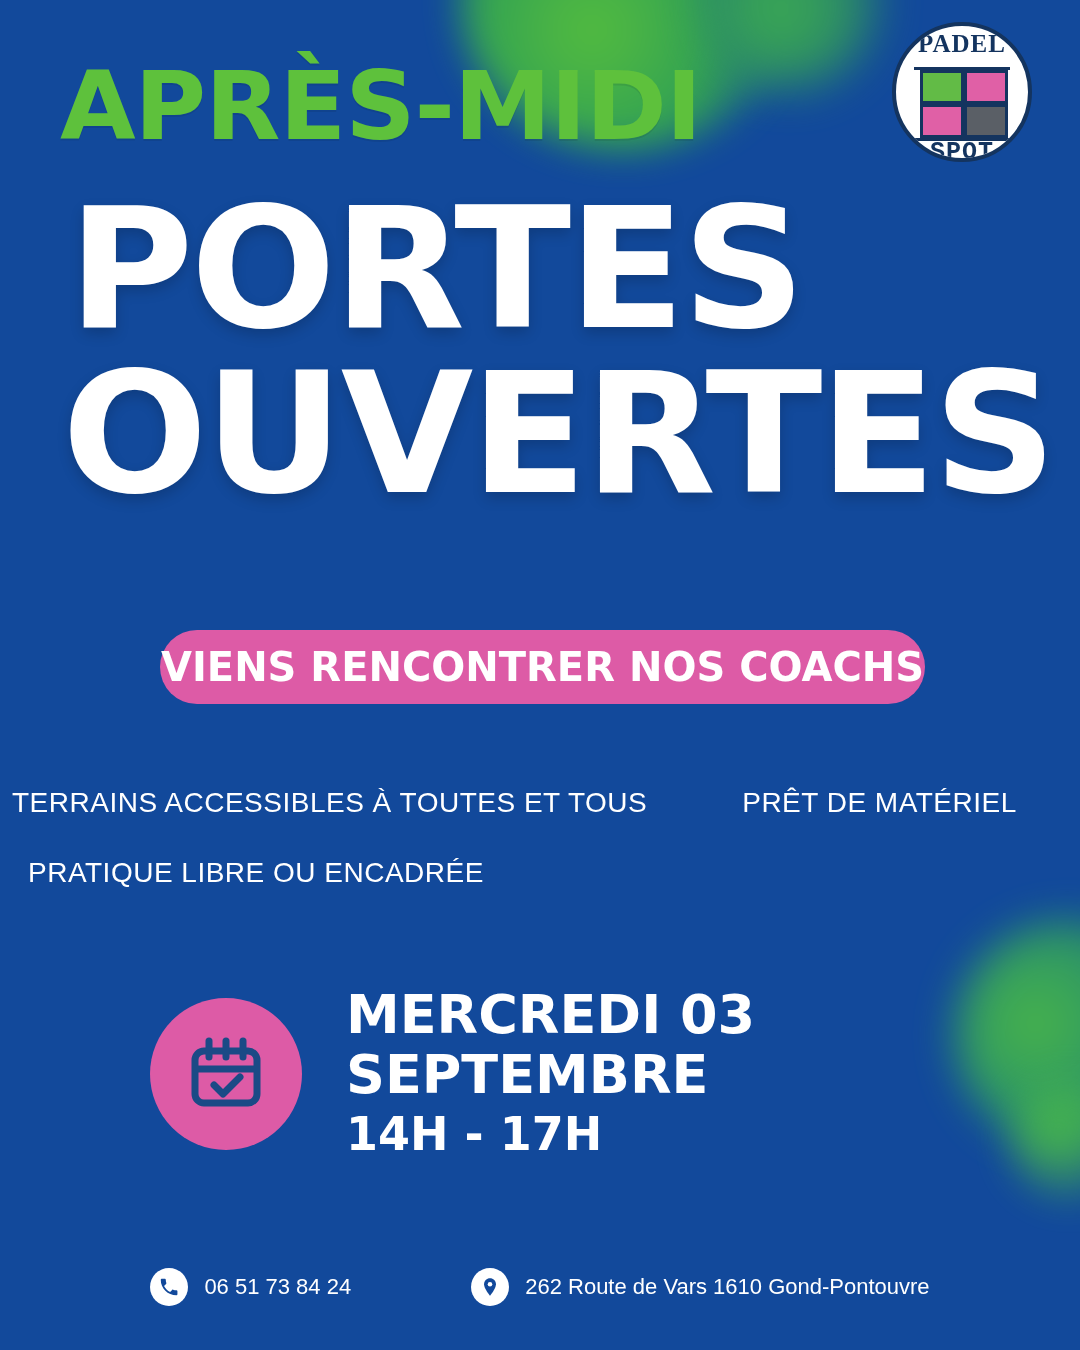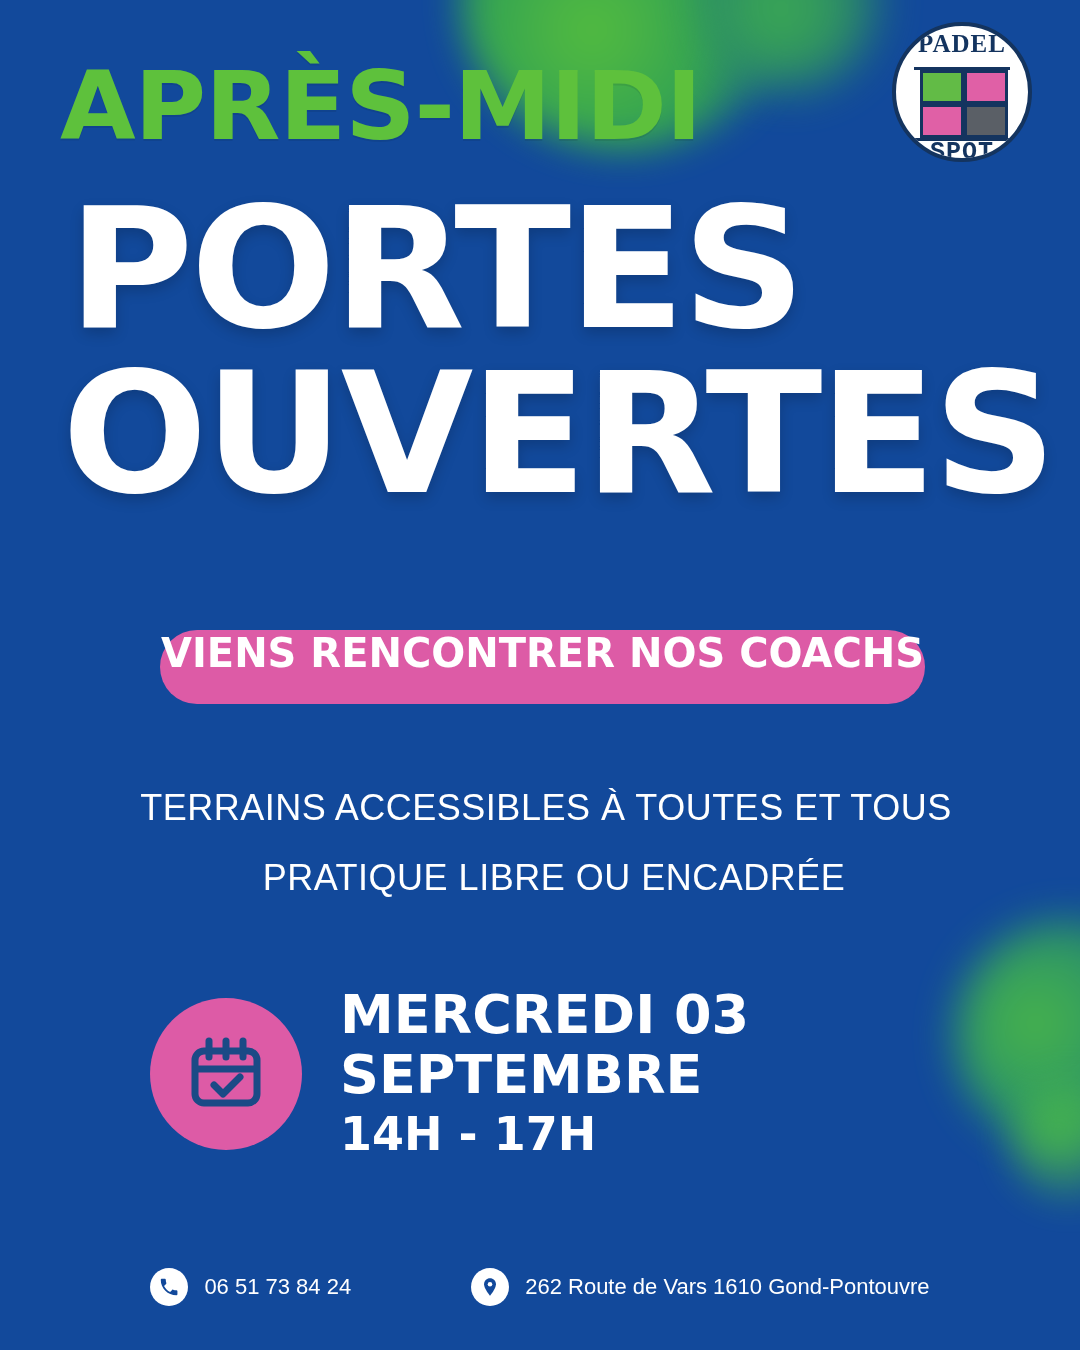--- a/index.html
+++ b/index.html
@@ -118,40 +118,39 @@
     text-shadow:0 6px 14px rgba(0,0,0,0.18);
   }
 
   
   .pill {
     position:absolute;
     left:160px; top:630px;
     width:765px; height:74px;
     background:#dd5ba6;
     border-radius:40px;
-    display:flex; align-items:flex-start; justify-content:center;
+    display:flex; align-items:center; justify-content:center;
   }
   .pill span {
     color:#ffffff;
     font-size:40px;
     font-weight:900;
     font-family:"DejaVu Sans", sans-serif;
     letter-spacing:0px;
     transform:scaleX(1.0);
   }
 
   
   .feat-row {
     position:absolute;
     left:12px; right:0;
     display:flex;
-    justify-content:center;
     gap:95px;
     color:#ffffff;
-    font-size:36px;
+    font-size:28px;
     font-family:"Liberation Sans", sans-serif;
     letter-spacing:0.5px;
   }
   .feat-row-1 { top:787px; }
   .feat-row-2 { top:857px;padding-left:16px; }
 
   
   .date-block {
     position:absolute;
     left:150px; top:985px;
@@ -159,21 +158,21 @@
     align-items:center;
     gap:38px;
   }
   .date-icon {
     width:152px; height:152px;
     border-radius:50%;
     background:#dd5ba6;
     display:flex; align-items:center; justify-content:center;
     flex:none;
   }
-  .date-text { color:#ffffff; }
+  .date-text { color:#ffffff;margin-left:6px; }
   .date-line1 {
     font-size:54px;
     font-weight:900;
     font-family:"DejaVu Sans", sans-serif;
     line-height:1.12;
     letter-spacing:0px;
   }
   .date-line2 {
     font-size:46px;
     font-weight:900;
@@ -228,20 +227,21 @@
   <div class="h-apresmidi">APRÈS-MIDI</div>
   <div class="h-portes">PORTES</div>
   <div class="h-ouvertes">OUVERTES</div>
 
   <div class="pill">
     <span>VIENS RENCONTRER NOS COACHS</span>
   </div>
 
   <div class="feat-row feat-row-1">
     <div>TERRAINS ACCESSIBLES À TOUTES ET TOUS</div>
+    <div>PRÊT DE MATÉRIEL</div>
   </div>
   <div class="feat-row feat-row-2">
     <div>PRATIQUE LIBRE OU ENCADRÉE</div>
   </div>
 
   <div class="date-block">
     <div class="date-icon">
       <svg width="90" height="90" viewBox="0 0 90 90" aria-hidden="true">
         <rect x="14" y="22" width="62" height="52" rx="9" fill="none" stroke="#1b4a86" stroke-width="7"></rect>
         <line x1="14" y1="40" x2="76" y2="40" stroke="#1b4a86" stroke-width="7"></line>

